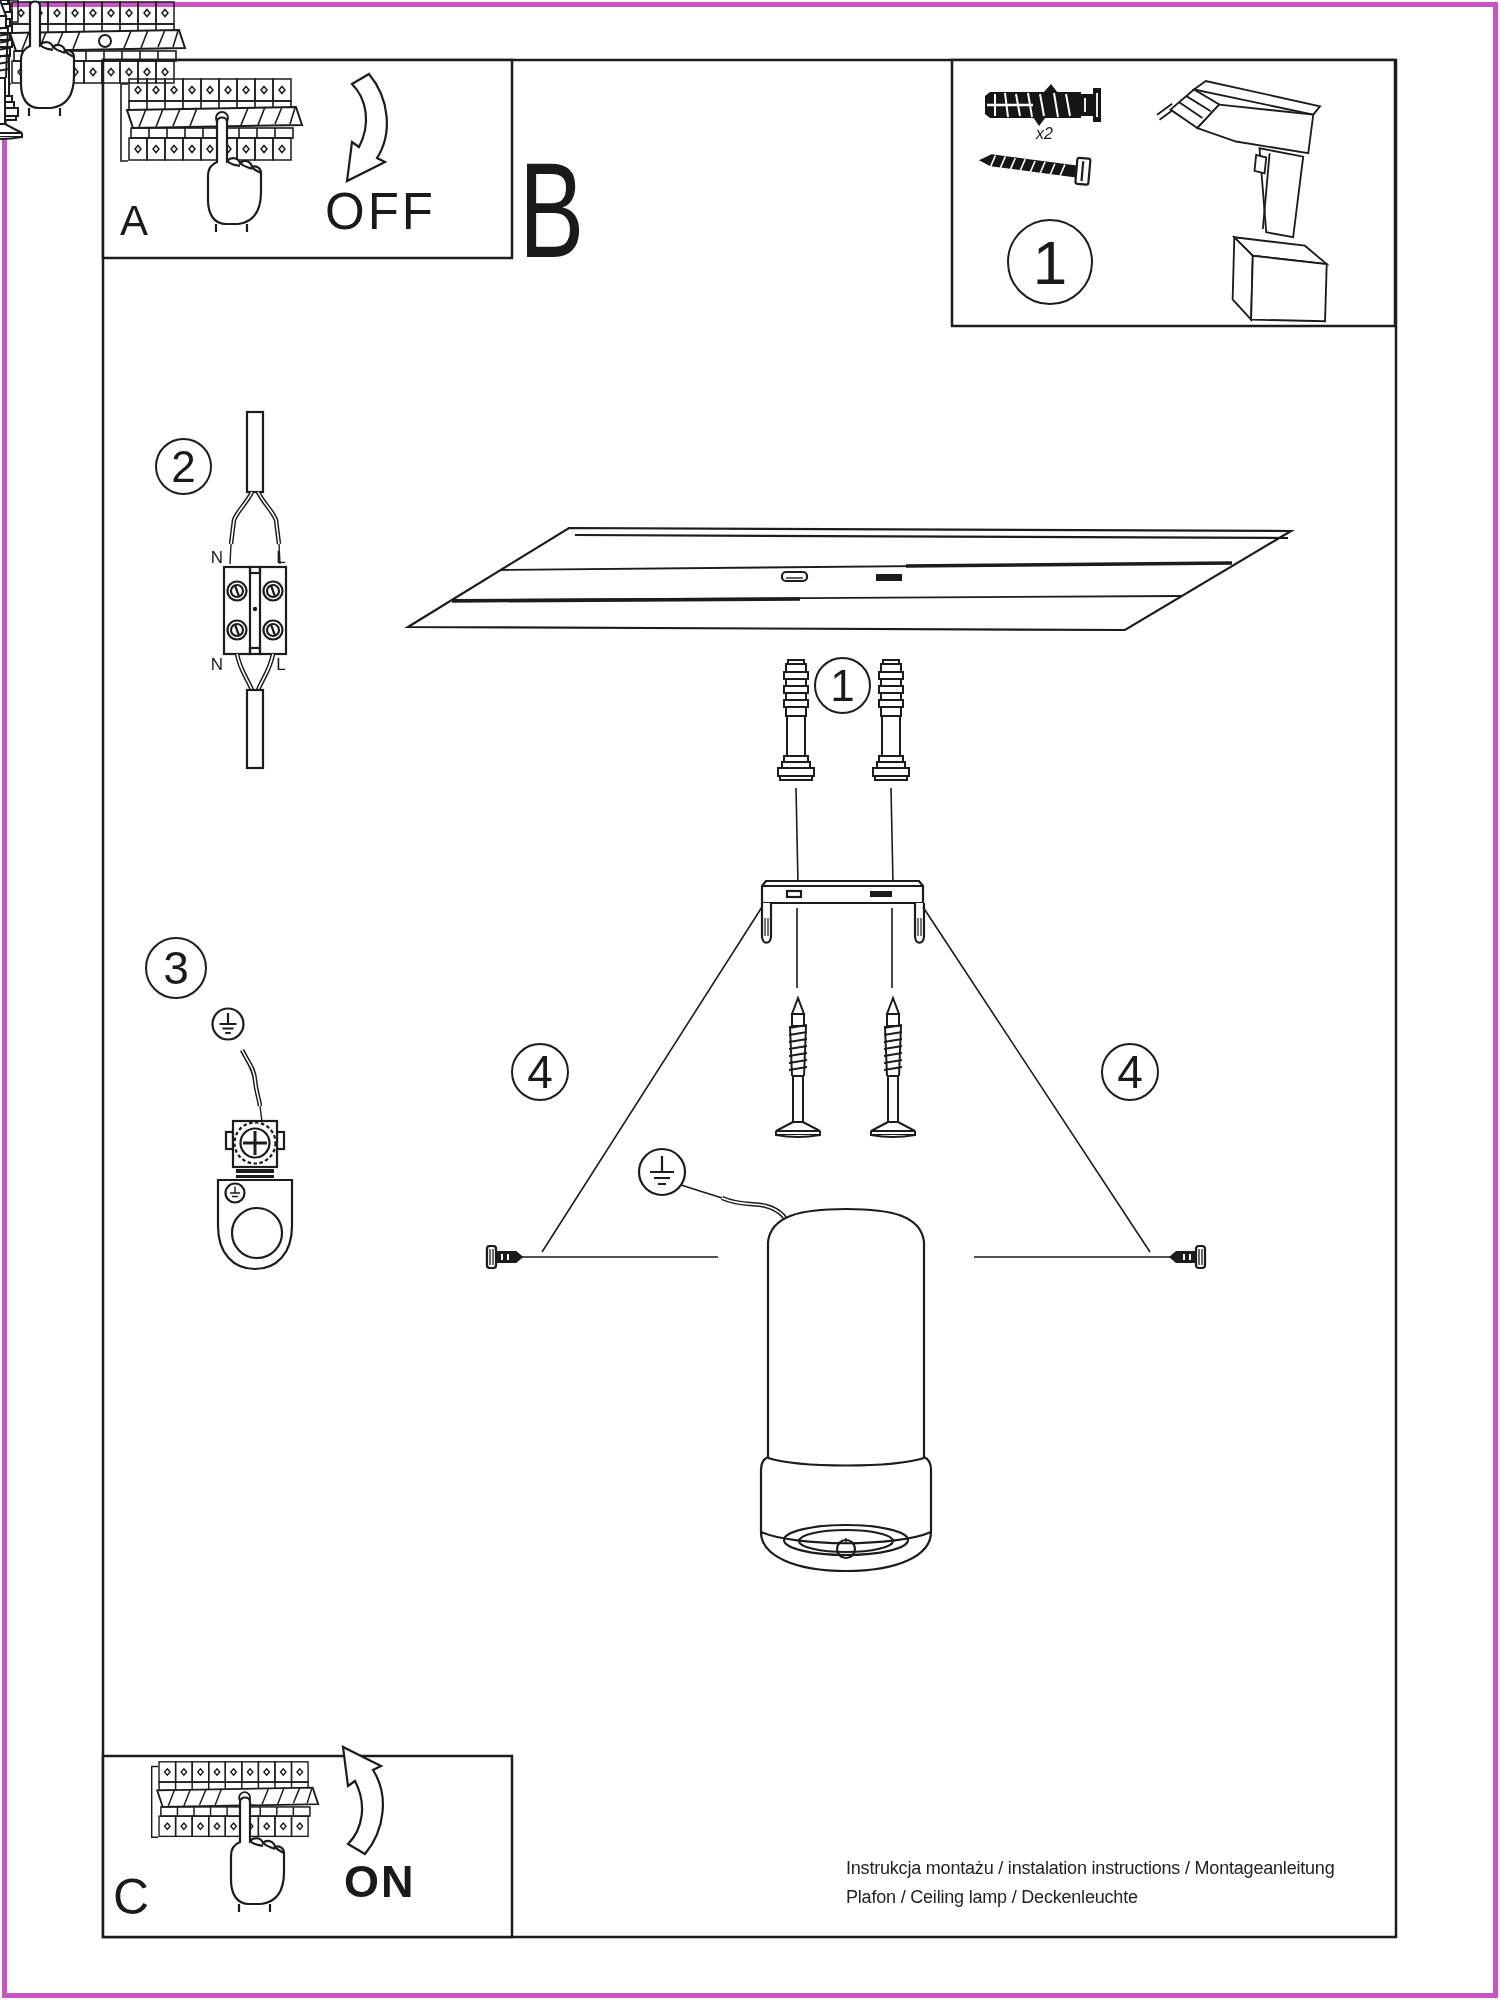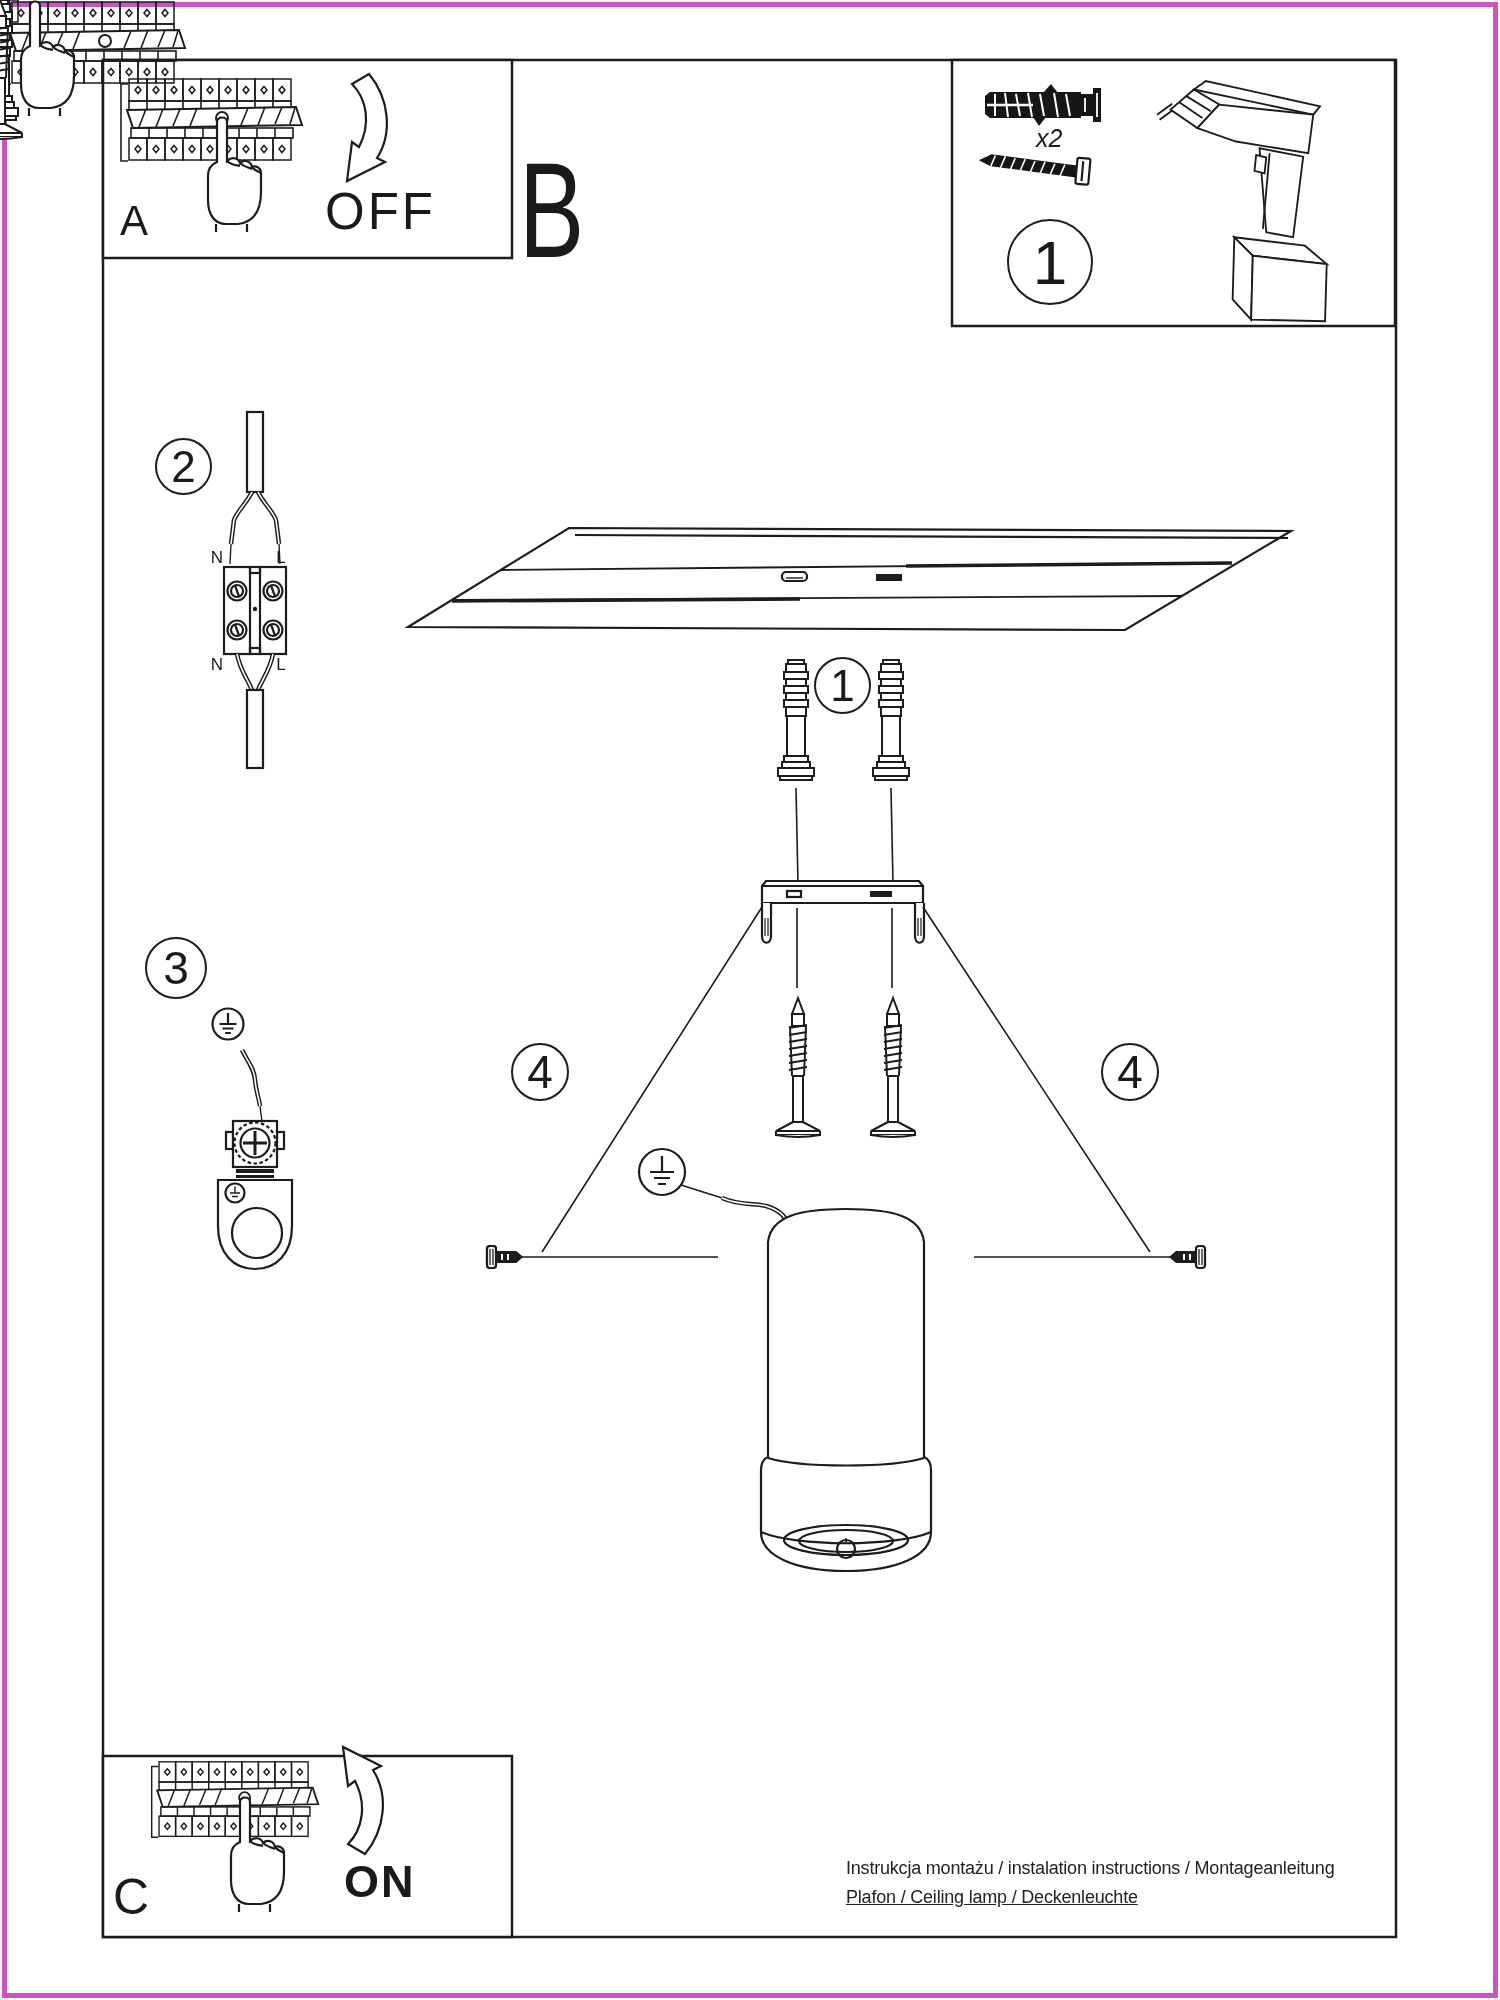--- a/index.html
+++ b/index.html
@@ -232,29 +232,29 @@
         <path d="M846,1538 V1544" stroke-width="1.4"></path>
       </g>
     </g>
   </svg>
 
   <div class="lbl" style="left:120px;top:200px;font-size:42px;">A</div>
   <div class="lbl" style="left:325px;top:186px;font-size:51px;letter-spacing:3px;">OFF</div>
   <div class="lbl" style="left:519px;top:142px;font-size:136px;transform:scaleX(0.72);transform-origin:left top;">B</div>
   <div class="lbl" style="left:113px;top:1872px;font-size:50px;">C</div>
   <div class="lbl" style="left:344px;top:1859px;font-size:45px;letter-spacing:2px;font-weight:bold;">ON</div>
-  <div class="lbl" style="left:1036px;top:126px;font-size:25px;font-style:italic;">x2</div>
+  <div class="lbl" style="left:1036px;top:126px;font-size:16px;font-style:italic;">x2</div>
 
   <div class="circ" style="left:1007px;top:219px;width:86px;height:86px;font-size:62px;">1</div>
   <div class="circ" style="left:155px;top:438px;width:57px;height:57px;font-size:44px;">2</div>
   <div class="circ" style="left:145px;top:937px;width:62px;height:62px;font-size:46px;">3</div>
   <div class="circ" style="left:814px;top:657px;width:57px;height:57px;font-size:44px;">1</div>
   <div class="circ" style="left:511px;top:1043px;width:58px;height:58px;font-size:46px;">4</div>
   <div class="circ" style="left:1101px;top:1043px;width:58px;height:58px;font-size:46px;">4</div>
 
   <div class="lbl" style="left:207px;top:549px;width:20px;text-align:center;font-size:17px;">N</div>
   <div class="lbl" style="left:271px;top:549px;width:20px;text-align:center;font-size:17px;">L</div>
   <div class="lbl" style="left:207px;top:656px;width:20px;text-align:center;font-size:17px;">N</div>
   <div class="lbl" style="left:271px;top:656px;width:20px;text-align:center;font-size:17px;">L</div>
 
   <div class="footer-line" style="top:1858px;text-align:center;">Instrukcja montażu / instalation instructions / Montageanleitung</div>
-  <div class="footer-line" style="top:1887px;text-decoration:underline;">Plafon / Ceiling lamp / Deckenleuchte</div>
+  <div class="footer-line" style="top:1887px;">Plafon / Ceiling lamp / Deckenleuchte</div>
 </div>
 
 </body></html>

